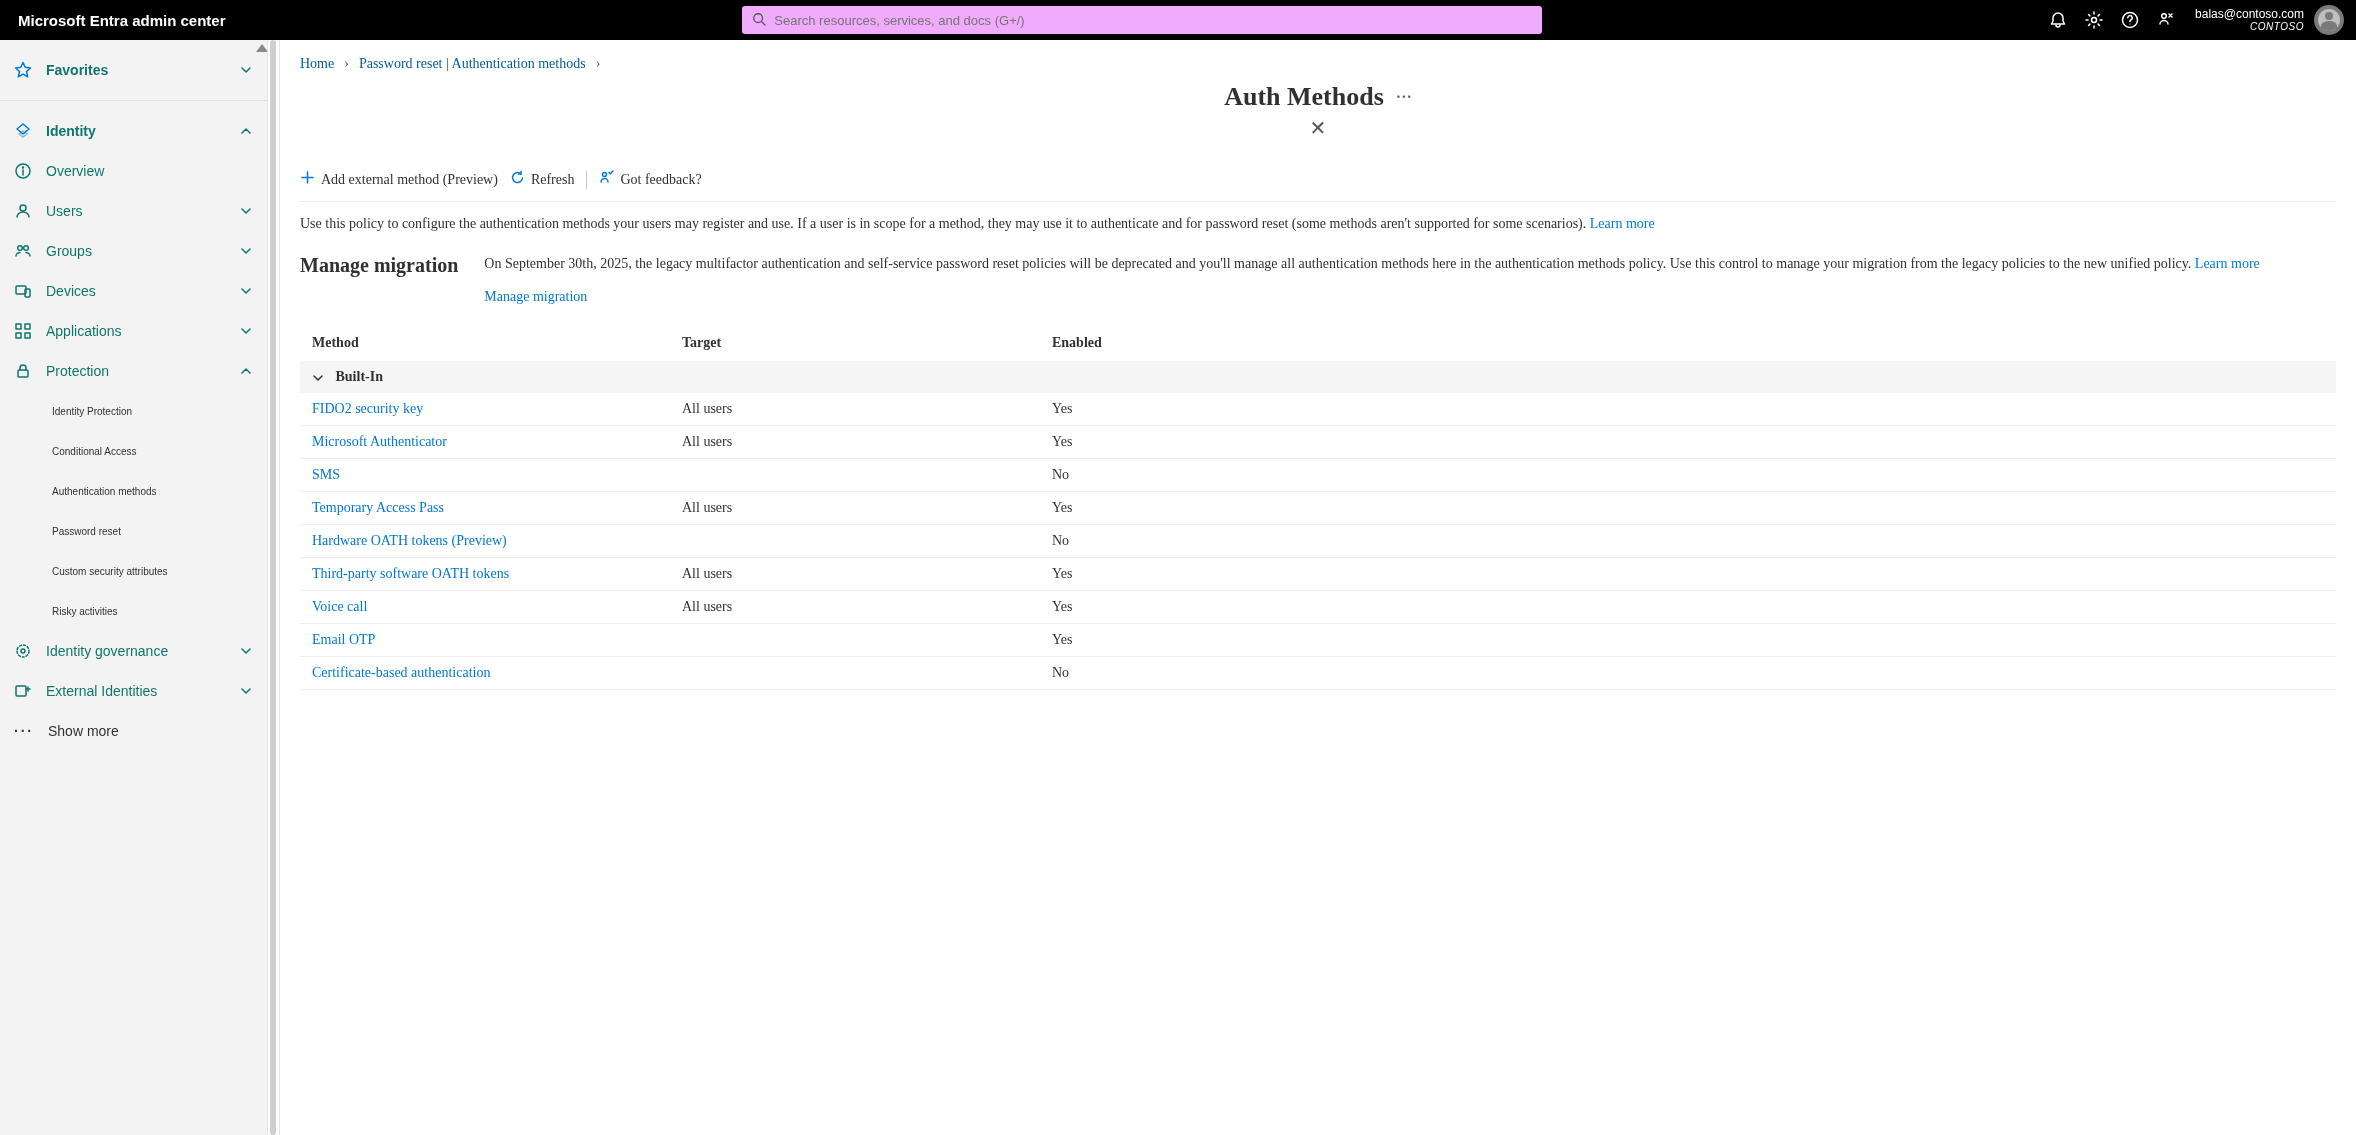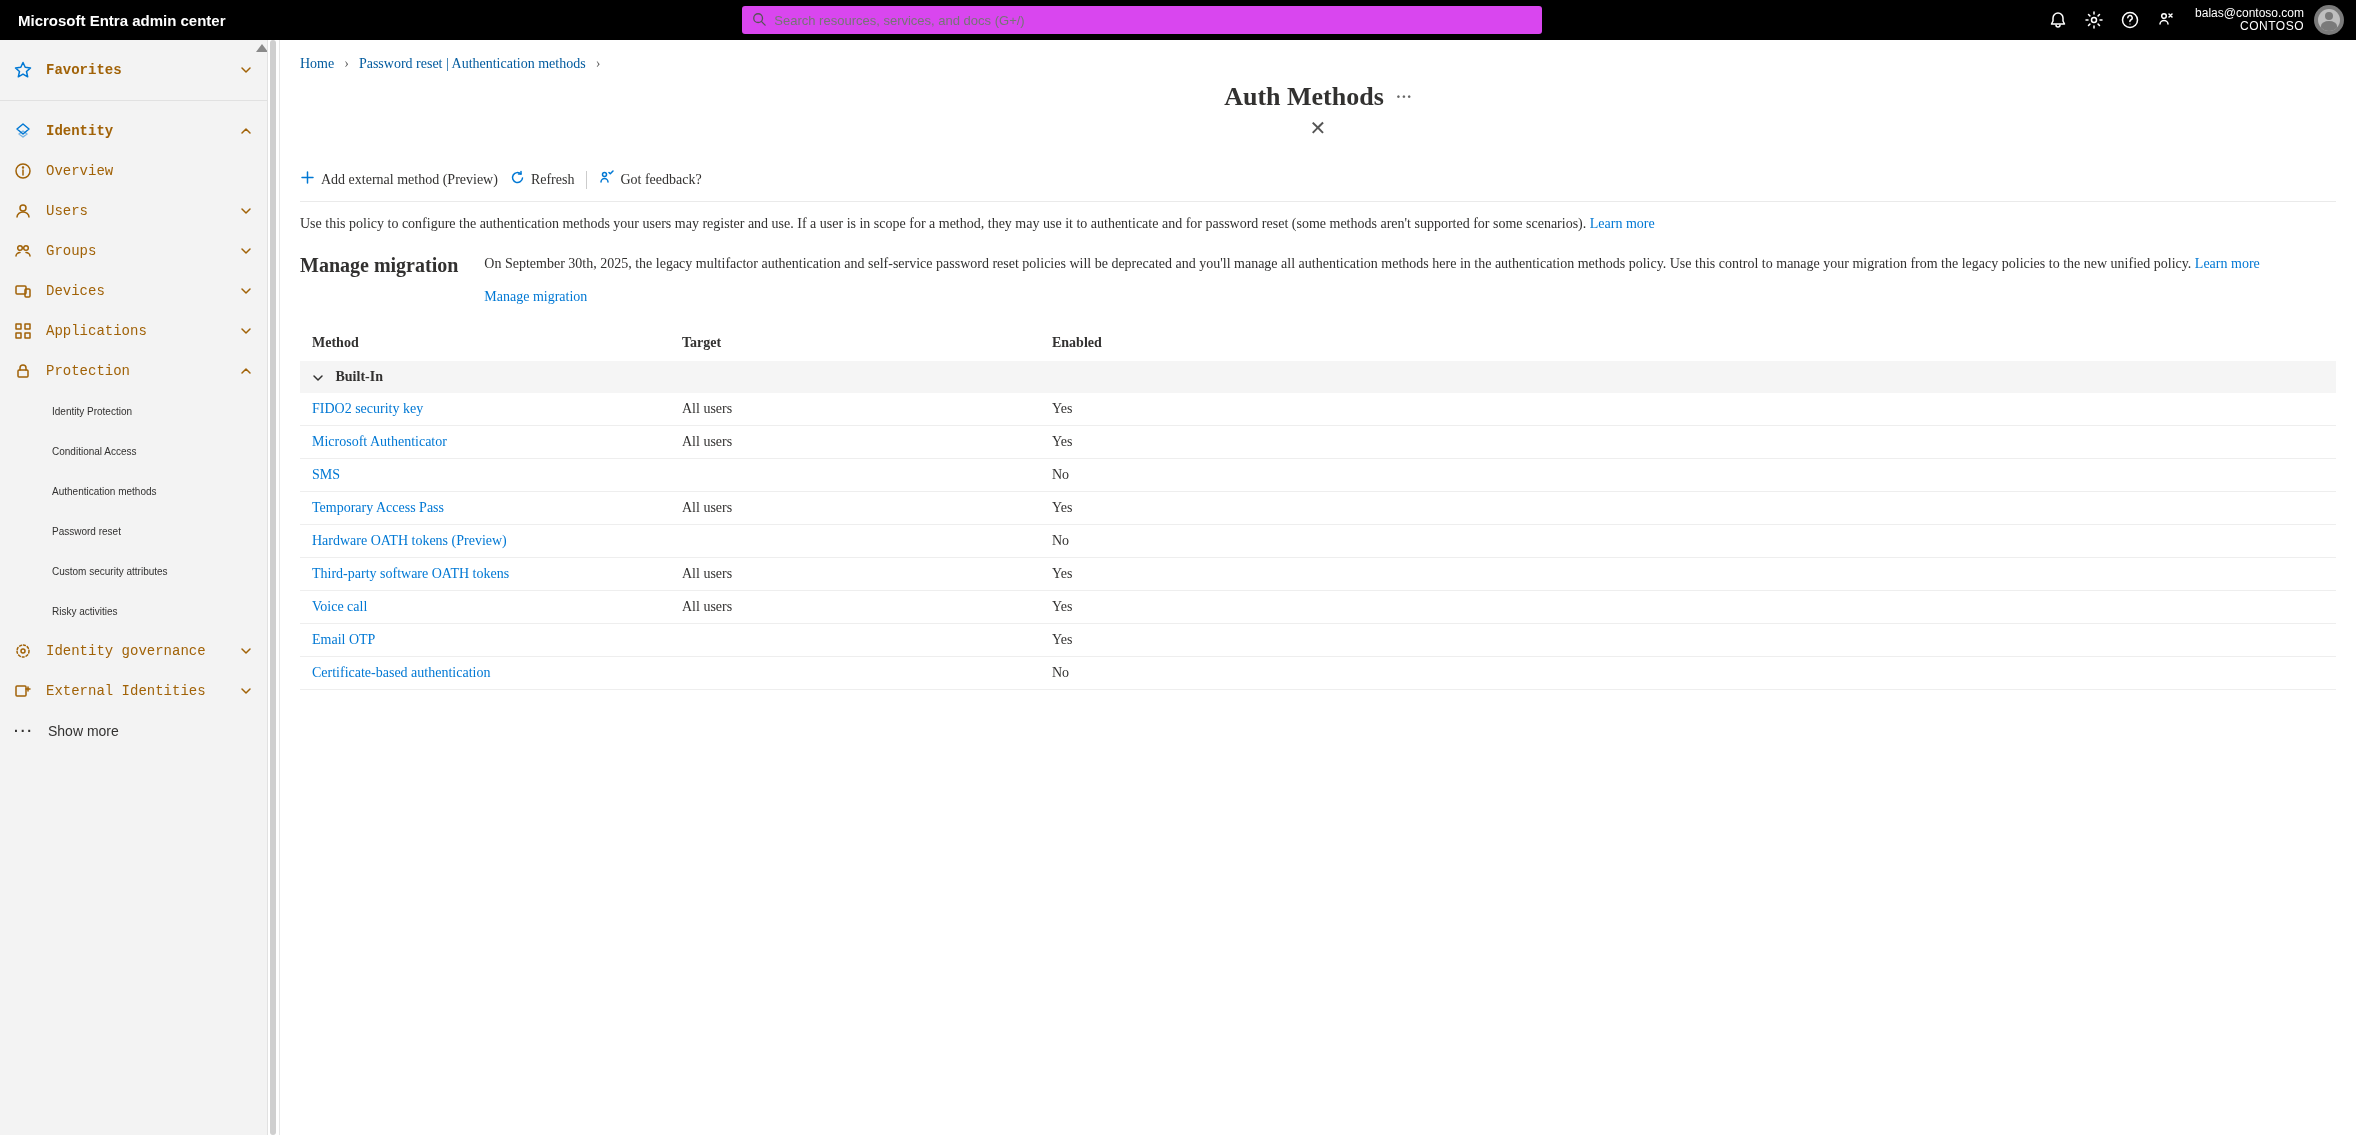--- a/index.html
+++ b/index.html
@@ -2,43 +2,43 @@
 <html><head>
   <meta charset="utf-8">
   <style>
     * { margin: 0; padding: 0; box-sizing: border-box; }
     body { font-family: 'Segoe UI', Tahoma, Geneva, sans-serif; font-size: 14px; color: #323130; background: #fff; overflow: hidden; }
     
     
     .topbar { height: 40px; background: #000; display: flex; align-items: center; color: #fff; padding: 0 12px 0 18px; }
     .brand { font-size: 15px; font-weight: 600; white-space: nowrap; margin-right: 40px; }
     .searchbox-wrap { flex: 1; display:flex; justify-content:center; }
-    .searchbox { width: 800px; max-width: 800px; height: 28px; background:#d946ef; border-radius:3px; display:flex; align-items:center; padding:0 10px; color:#555; }
+    .searchbox { width: 800px; max-width: 800px; height: 28px; background:#f0abfc; border-radius:3px; display:flex; align-items:center; padding:0 10px; color:#555; }
     .searchbox svg { width:14px; height:14px; margin-right:8px; }
     .searchbox input { flex:1; border:none; background:transparent; outline:none; font-size:13px; color:#333; }
     .topbar-icons { display:flex; align-items:center; gap:18px; margin-left:30px; }
     .topbar-icons .icon { width:18px; height:18px; cursor:pointer; display:flex; align-items:center; justify-content:center; }
     .account { display:flex; align-items:center; gap:10px; margin-left:20px; cursor:pointer; }
     .account .txt { text-align:right; line-height:1.1; }
     .account .email { font-size:12px; }
-    .account .tenant { font-size:12px; letter-spacing:0.5px; }
+    .account .tenant { font-size:10px; letter-spacing:0.5px;font-style:italic; }
     .avatar { width:30px; height:30px; border-radius:50%; background:#7a7a7a; display:flex; align-items:center; justify-content:center; }
     .avatar-inner { width:22px; height:22px; border-radius:50%; background:#bfbfbf; position:relative; overflow:hidden; }
     .avatar-inner::before { content:''; position:absolute; width:8px; height:8px; background:#7a7a7a; border-radius:50%; left:7px; top:3px; }
     .avatar-inner::after { content:''; position:absolute; width:16px; height:10px; background:#7a7a7a; border-radius:50% 50% 0 0; left:3px; top:12px; }
     
     
     .shell { display:flex; height: calc(100vh - 40px); }
     
     
     .sidebar { width: 268px; background:#f3f3f3; border-right:1px solid #e1e1e1; overflow-y:auto; position:relative; flex-shrink:0; }
     .collapse-handle { position:absolute; right:-1px; top:4px; width:0; height:0; border-left:6px solid transparent; border-right:6px solid transparent; border-bottom:8px solid #8a8a8a; cursor:pointer; }
     .nav-section { padding: 10px 0; border-bottom:1px solid #e1e1e1; }
     .nav-section:last-child { border-bottom:none; }
-    .nav-item, .nav-header { display:flex; align-items:center; height:40px; padding:0 14px; cursor:pointer; font-size:14px; color:#a16207;font-family:Liberation Mono, monospace; }
+    .nav-item, .nav-header { display:flex; align-items:center; height:40px; padding:0 14px; cursor:pointer; font-size:14px; color:#0f766e; }
     .nav-header { font-weight:600; }
     .nav-icon { width:18px; height:18px; margin-right:14px; display:flex; align-items:center; justify-content:center; flex-shrink:0; }
     .nav-label { flex:1; }
     .nav-chevron { width:14px; height:14px; }
     .nav-sub { padding-left: 52px; font-size:10px; height:40px; display:flex; align-items:center; cursor:pointer; }
     .nav-more { display:flex; align-items:center; height:40px; padding:0 14px; cursor:pointer; }
     .nav-more .dots { margin-right:14px; font-weight:bold; letter-spacing:2px; }
     
     
     .resize-bar { width:12px; background:#fff; border-right:1px solid #e6e6e6; flex-shrink:0; position:relative; }

